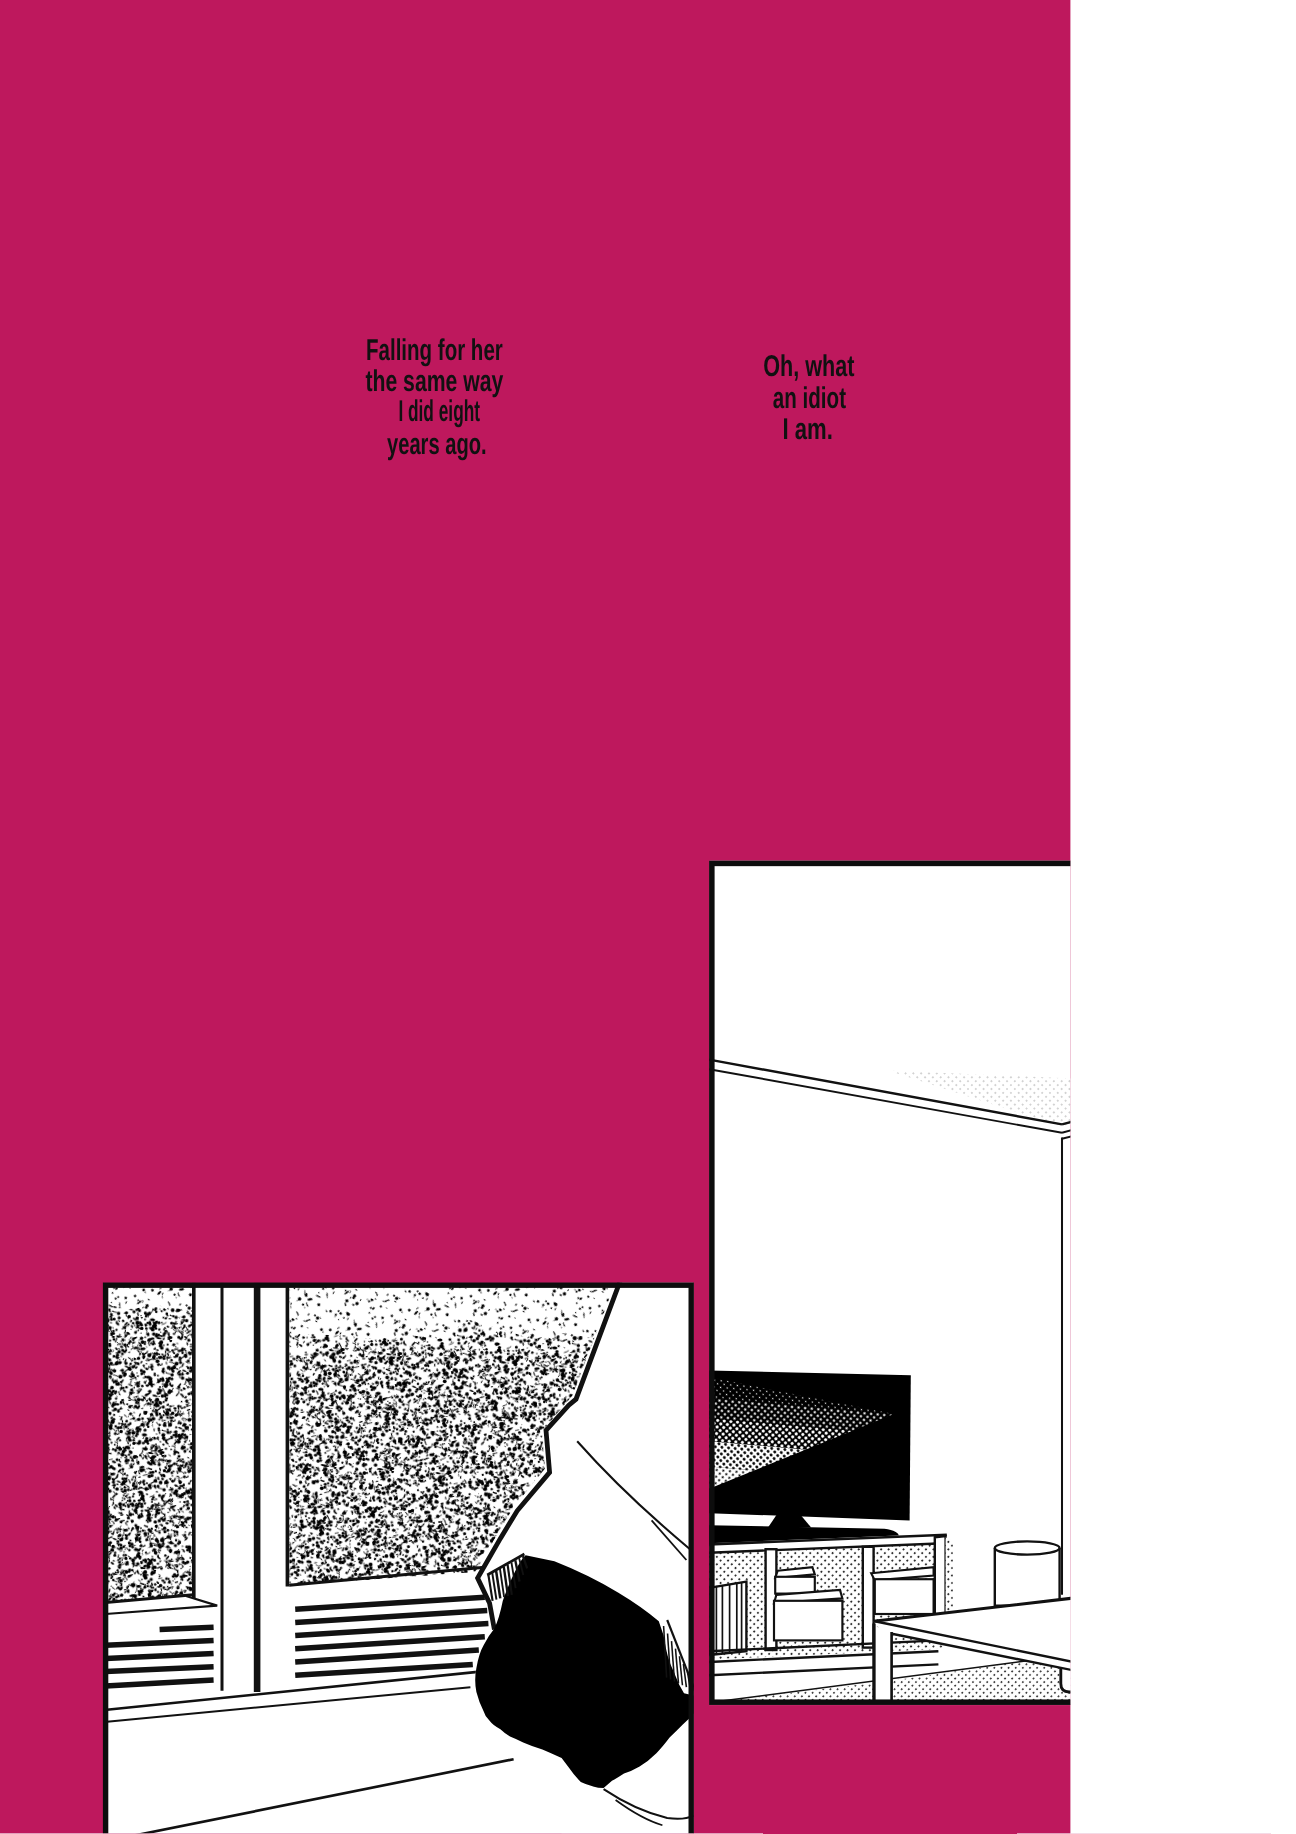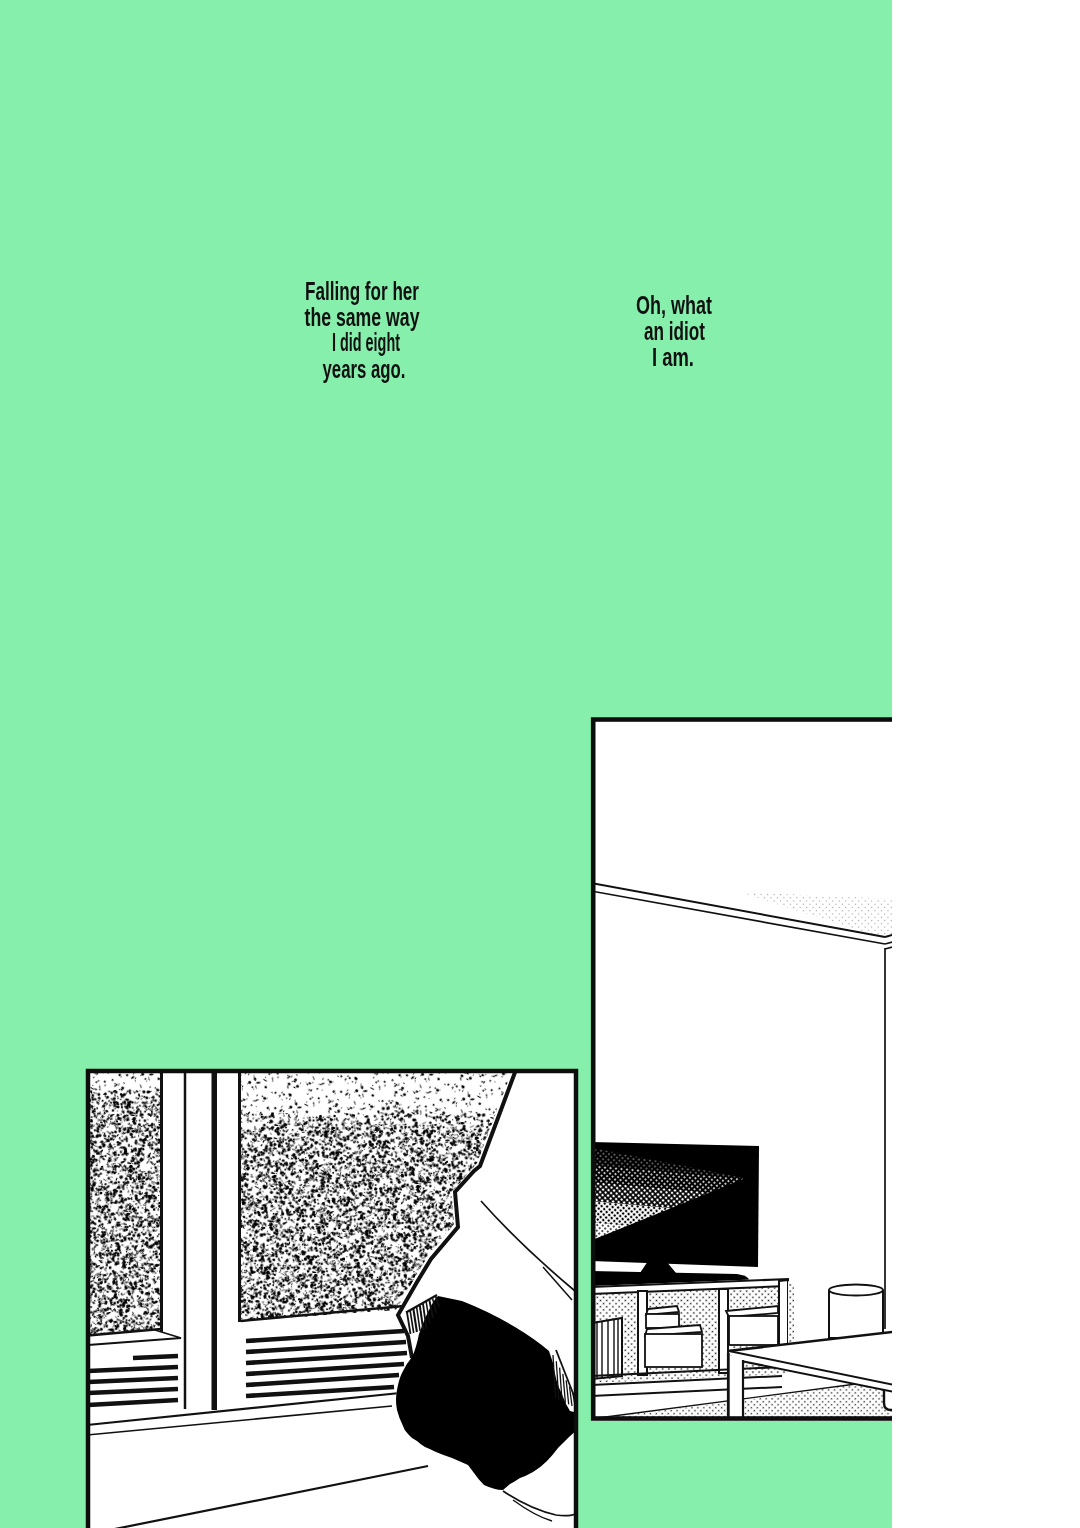--- a/index.html
+++ b/index.html
@@ -1,15 +1,15 @@
 <!DOCTYPE html>
 <html><head><meta charset="utf-8">
 <style>
 html,body{margin:0;padding:0;background:#fff;}
-#page{position:relative;width:892px;height:1528px;background:#86efac;overflow:hidden;font-family:"Liberation Sans",sans-serif;}
+#page{position:relative;width:892px;height:1528px;background:#be185d;overflow:hidden;font-family:"Liberation Sans",sans-serif;}
 </style></head>
 <body>
 <div id="page">
 <svg width="1080" height="1528" viewBox="0 0 1080 1528" xmlns="http://www.w3.org/2000/svg">
 <defs>
   <pattern id="spk1" width="48" height="48" patternUnits="userSpaceOnUse" patternTransform="rotate(4)">
     <g fill="#000">
             <path d="M29.9,35.6 Q29.3,37.1 31.6,38.6" fill="none" stroke="#000" stroke-width="1.09" stroke-linecap="round"></path>
             <path d="M22.3,45.3 Q20.2,45.2 19.6,45.1" fill="none" stroke="#000" stroke-width="0.96" stroke-linecap="round"></path>
             <circle cx="26.1" cy="27.5" r="0.52"></circle>

